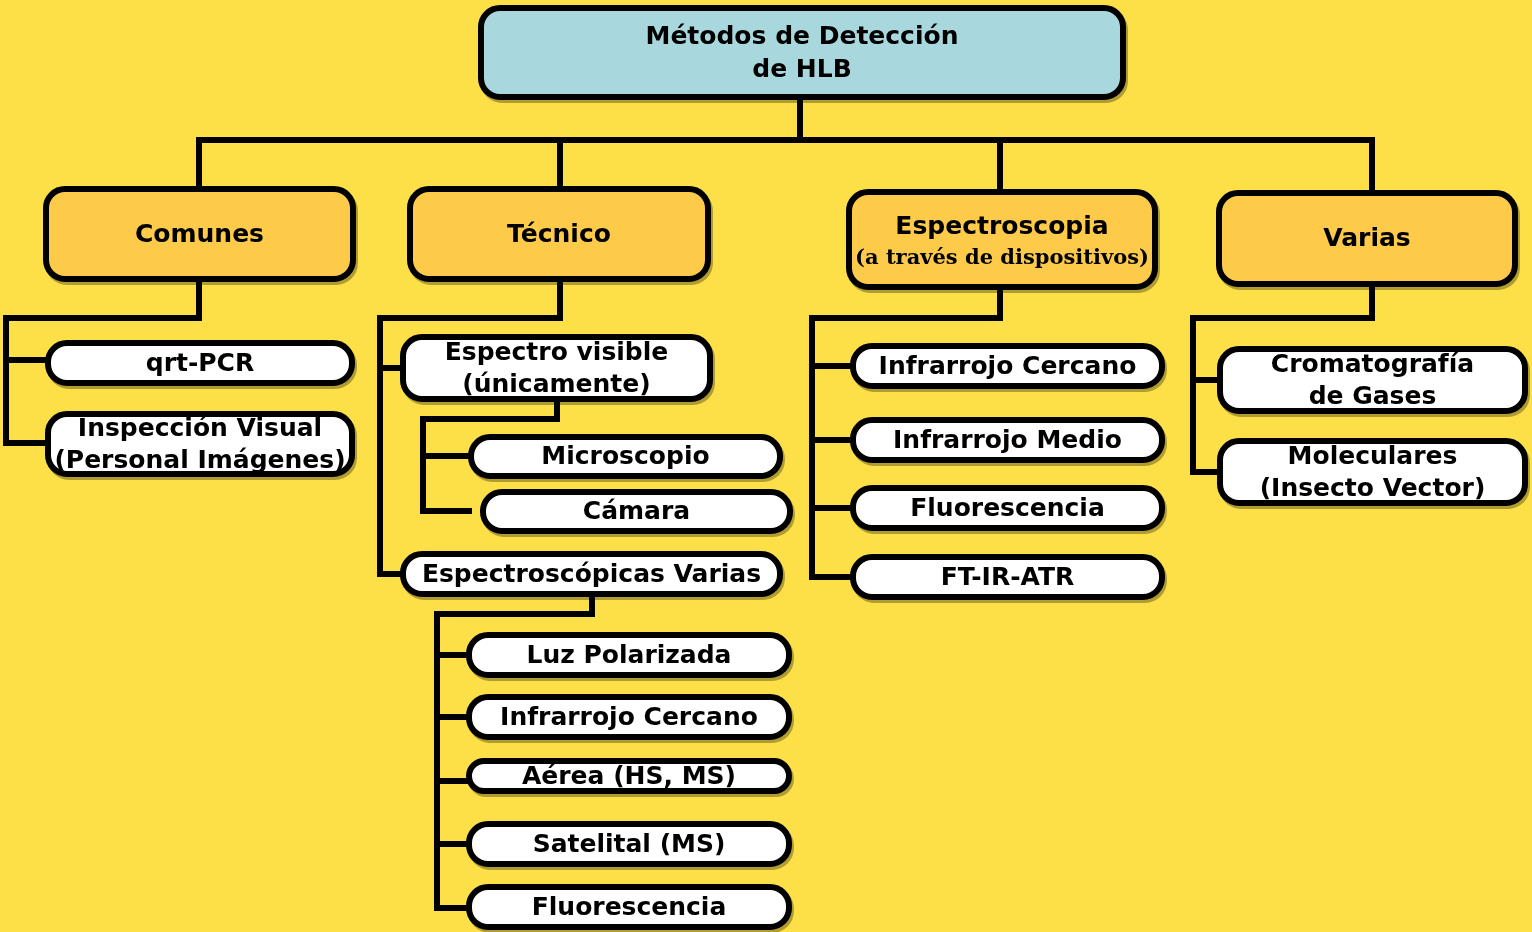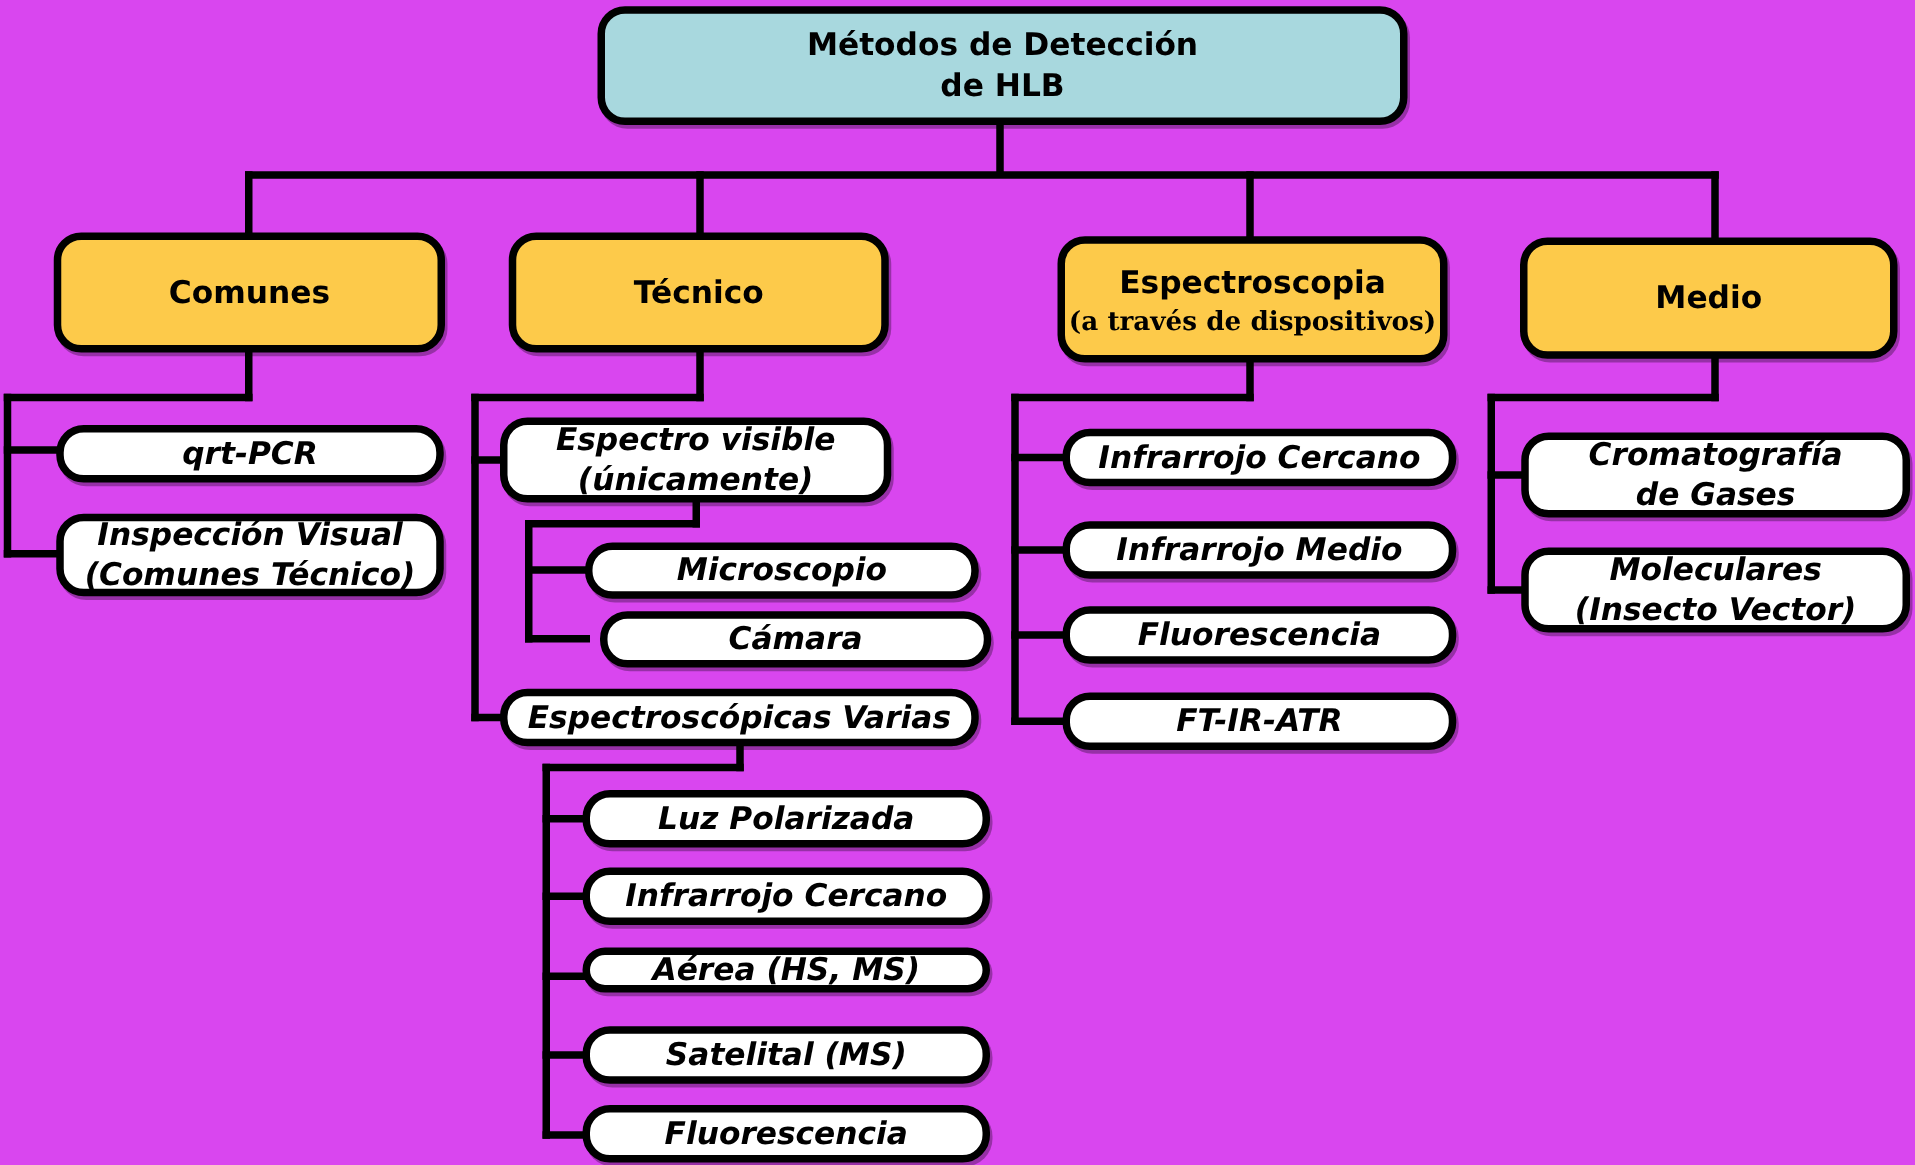--- a/index.html
+++ b/index.html
@@ -1,20 +1,20 @@
 <!DOCTYPE html>
 <html style="--root-fill: #a8d8de; --cat-fill: #fdca4a; --leaf-fill: #ffffff;"><head>
 <meta charset="utf-8">
 <style>
   html, body { margin:0; padding:0; background:#ffffff; }
   .canvas {
     position: relative;
     width: 1532px;
     height: 932px;
-    background: #d946ef;
+    background: #fde047;
     overflow: hidden;
     font-family: "DejaVu Sans", "Liberation Sans", sans-serif;
   }
   .line {
     position: absolute;
     background: #000000;
   }
   .box {
     position: absolute;
     box-sizing: border-box;
@@ -28,21 +28,21 @@
     text-align: center;
     font-weight: bold;
     color: #000000;
     font-size: 25px;
     line-height: 1.3;
     box-shadow: 2px 3px 0 rgba(0,0,0,0.30);
     z-index: 2;
   }
   .root-box   { background: var(--root-fill, #a8d8de); }
   .cat-box    { background: var(--cat-fill, #fdca4a); }
-  .leaf-box   { background: var(--leaf-fill, #ffffff); font-style: italic; }
+  .leaf-box   { background: var(--leaf-fill, #ffffff); }
   .sublabel {
     font-family: "DejaVu Serif", "Liberation Serif", serif;
     font-weight: 600;
     font-size: 21px;
     line-height: 1.15;
     margin-top: 2px;
   }
 </style>
 </head>
 <body>
@@ -107,30 +107,30 @@
   <div class="box cat-box" style="left:407px;top:186px;width:304px;height:96px">
     <span>Técnico</span>
   </div>
 
   <div class="box cat-box" style="left:846px;top:189px;width:312px;height:101px">
     <span>Espectroscopia</span>
     <span class="sublabel">(a través de dispositivos)</span>
   </div>
 
   <div class="box cat-box" style="left:1216px;top:190px;width:302px;height:97px">
-    <span>Medio</span>
+    <span>Varias</span>
   </div>
 
   <div class="box leaf-box" style="left:45px;top:340px;width:310px;height:46px">
     <span>qrt-PCR</span>
   </div>
 
   <div class="box leaf-box" style="left:45px;top:411px;width:310px;height:66px">
     <span>Inspección Visual</span>
-    <span>(Comunes Técnico)</span>
+    <span>(Personal Imágenes)</span>
   </div>
 
   <div class="box leaf-box" style="left:400px;top:334px;width:313px;height:68px">
     <span>Espectro visible</span>
     <span>(únicamente)</span>
   </div>
 
   <div class="box leaf-box" style="left:468px;top:434px;width:315px;height:45px">
     <span>Microscopio</span>
   </div>

